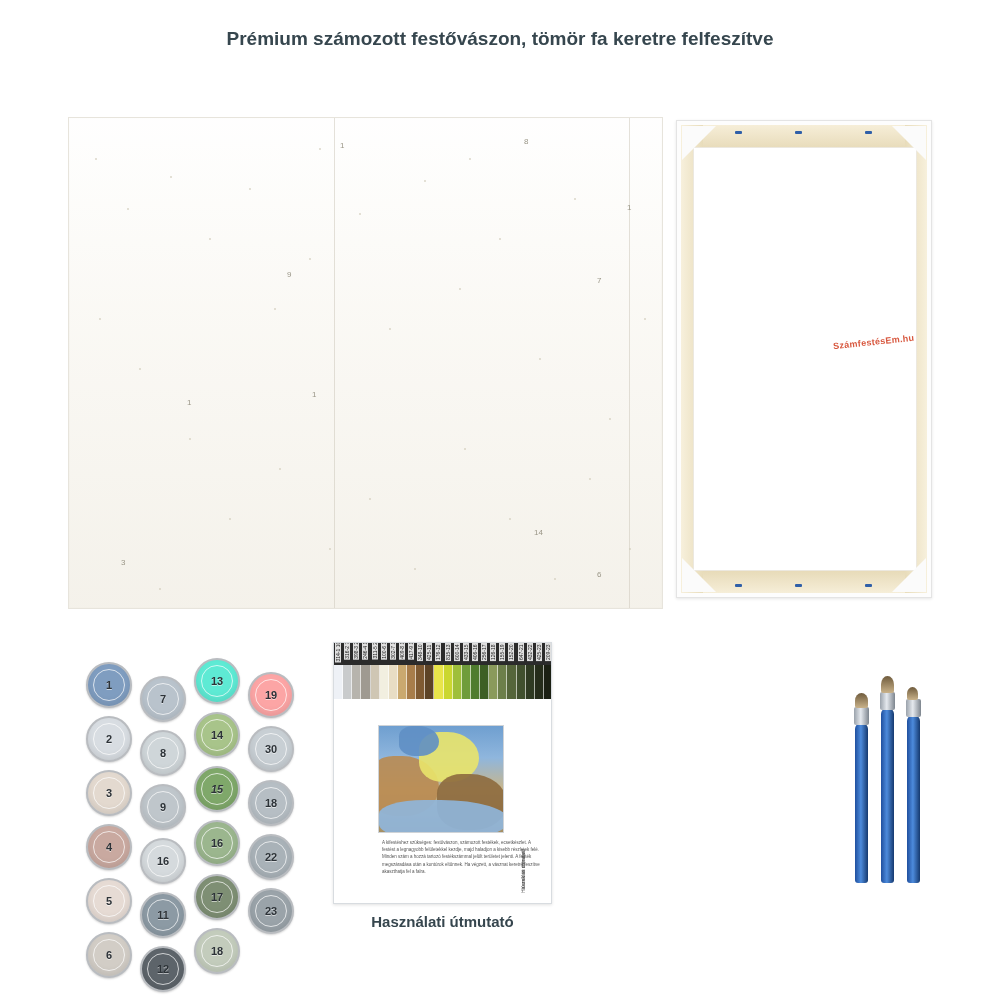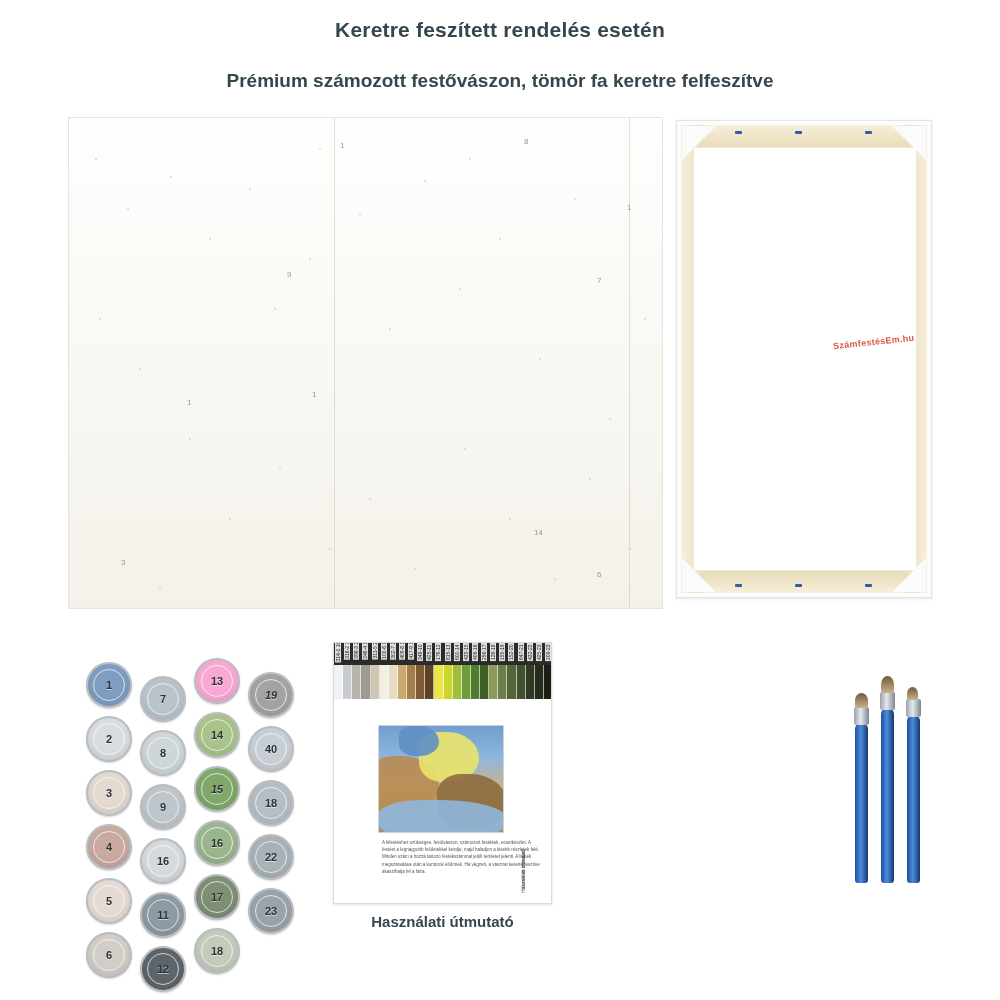--- a/index.html
+++ b/index.html
@@ -347,21 +347,20 @@
     position: absolute;
     left: 828px; top: 265px;
     width: 160px;
   }
 </style>
 </head>
 <body>
 
 <div class="page">
 
-  <div class="title">Keretre feszített rendelés esetén</div>
   <div class="subtitle">Prémium számozott festővászon, tömör fa keretre felfeszítve</div>
 
   <div class="canvas-row">
 
     <div class="canvas-front">
       <div class="fold-line" style="left:265px"></div>
       <div class="fold-line" style="left:560px"></div>
 
       <div class="num" style="left:271px; top:23px">1</div>
       <div class="num" style="left:455px; top:19px">8</div>
@@ -483,21 +482,21 @@
             <div class="pot" style="background: rgb(140, 154, 164);">
               <div class="lid"></div>
               <div class="num-lbl">11</div>
             </div>
             <div class="pot" style="background: rgb(93, 100, 106);">
               <div class="lid"></div>
               <div class="num-lbl">12</div>
             </div>
           </div>
           <div class="paint-col" style="margin-top: -4px;">
-            <div class="pot" style="background: #f9a8d4;">
+            <div class="pot" style="background: #5eead4;">
               <div class="lid"></div>
               <div class="num-lbl">13</div>
             </div>
             <div class="pot" style="background: rgb(168, 196, 138);">
               <div class="lid"></div>
               <div class="num-lbl">14</div>
             </div>
             <div class="pot" style="background: rgb(127, 168, 106); font-style: italic;">
               <div class="lid"></div>
               <div class="num-lbl">15</div>
@@ -509,27 +508,27 @@
             <div class="pot" style="background: rgb(126, 143, 116);">
               <div class="lid"></div>
               <div class="num-lbl">17</div>
             </div>
             <div class="pot" style="background: rgb(195, 204, 188);">
               <div class="lid"></div>
               <div class="num-lbl">18</div>
             </div>
           </div>
           <div class="paint-col" style="margin-top: 10px;">
-            <div class="pot" style="background: #a3a3a3; font-style: italic;">
+            <div class="pot" style="background: #fca5a5;">
               <div class="lid"></div>
               <div class="num-lbl">19</div>
             </div>
             <div class="pot" style="background: rgb(200, 207, 212);">
               <div class="lid"></div>
-              <div class="num-lbl">40</div>
+              <div class="num-lbl">30</div>
             </div>
             <div class="pot" style="background: rgb(182, 190, 196);">
               <div class="lid"></div>
               <div class="num-lbl">18</div>
             </div>
             <div class="pot" style="background: rgb(169, 178, 184);">
               <div class="lid"></div>
               <div class="num-lbl">22</div>
             </div>
             <div class="pot" style="background: rgb(154, 163, 169);">

